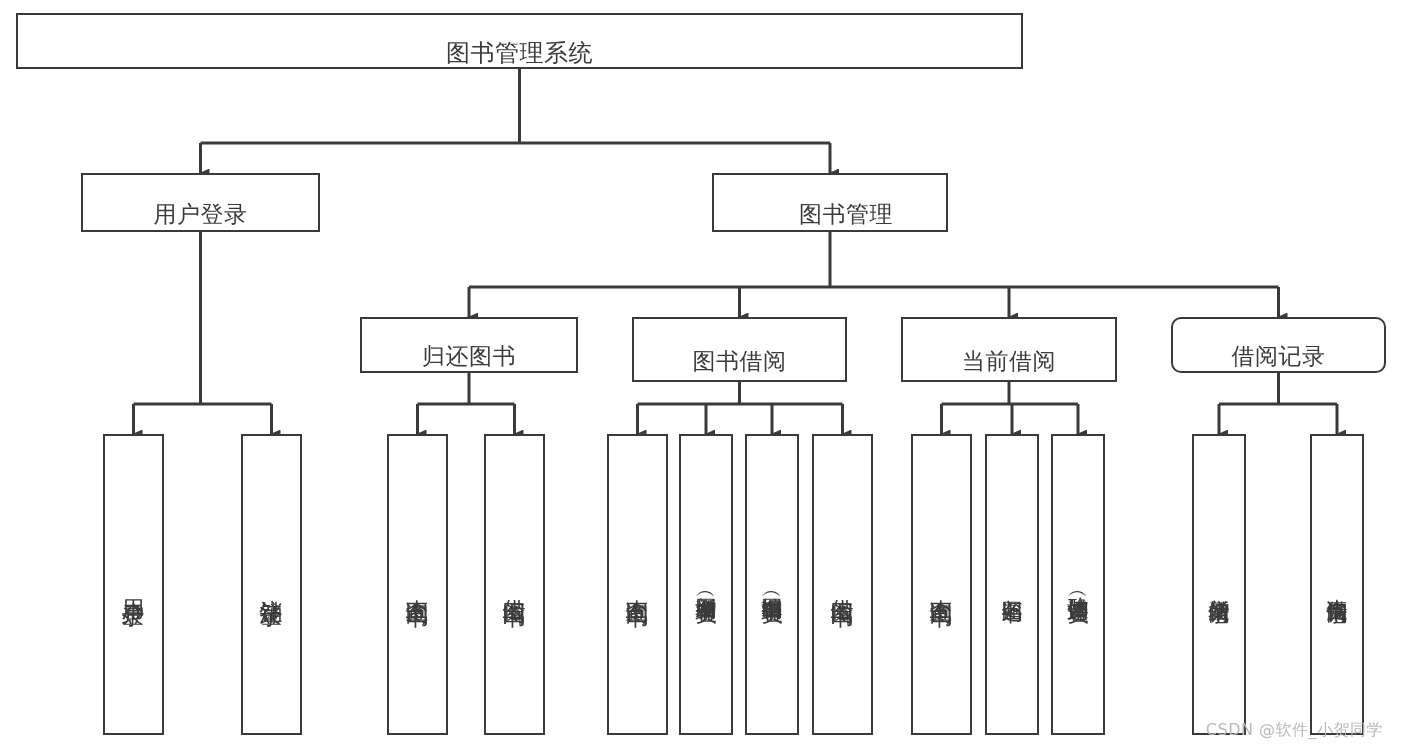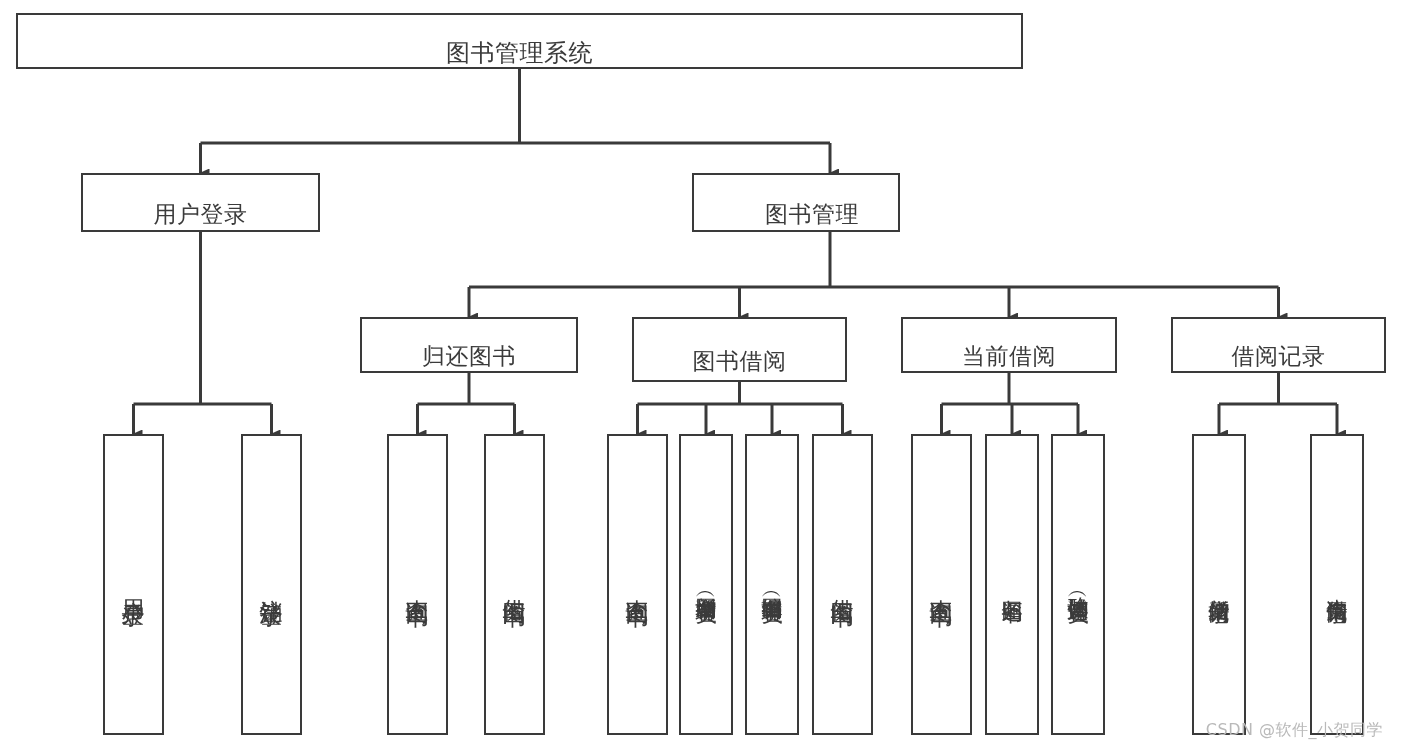--- a/index.html
+++ b/index.html
@@ -131,34 +131,34 @@
       </g>
   </svg>
 
   <div class="node root horiz" style="left:16px;top:13px;width:1007px;height:56px;">
     <span class="node-label">图书管理系统</span>
   </div>
 
   <div class="node horiz" style="left:81px;top:173px;width:239px;height:59px;">
     <span class="node-label">用户登录</span>
   </div>
-  <div class="node horiz" style="left:692px;top:173px;width:208px;height:59px;padding-left:32px;">
+  <div class="node horiz" style="left:712px;top:173px;width:236px;height:59px;padding-left:32px;">
     <span class="node-label">图书管理</span>
   </div>
 
   <div class="node horiz" style="left:360px;top:317px;width:218px;height:56px;">
     <span class="node-label">归还图书</span>
   </div>
   <div class="node horiz" style="left:632px;top:317px;width:215px;height:65px;">
     <span class="node-label">图书借阅</span>
   </div>
-  <div class="node horiz" style="left:901px;top:317px;width:216px;height:56px;justify-content:center;">
+  <div class="node horiz" style="left:901px;top:317px;width:216px;height:65px;justify-content:center;">
     <span class="node-label">当前借阅</span>
   </div>
-  <div class="node horiz" style="left:1171px;top:317px;width:215px;height:56px;">
+  <div class="node horiz" style="left:1171px;top:317px;width:215px;height:56px;border-radius:10px;">
     <span class="node-label">借阅记录</span>
   </div>
 
   <div class="node vert" style="left:103px;top:434px;width:61px;height:301px;">
     <span class="node-label">用户登录</span>
   </div>
   <div class="node vert" style="left:241px;top:434px;width:61px;height:301px;">
     <span class="node-label">注销登录</span>
   </div>
 

